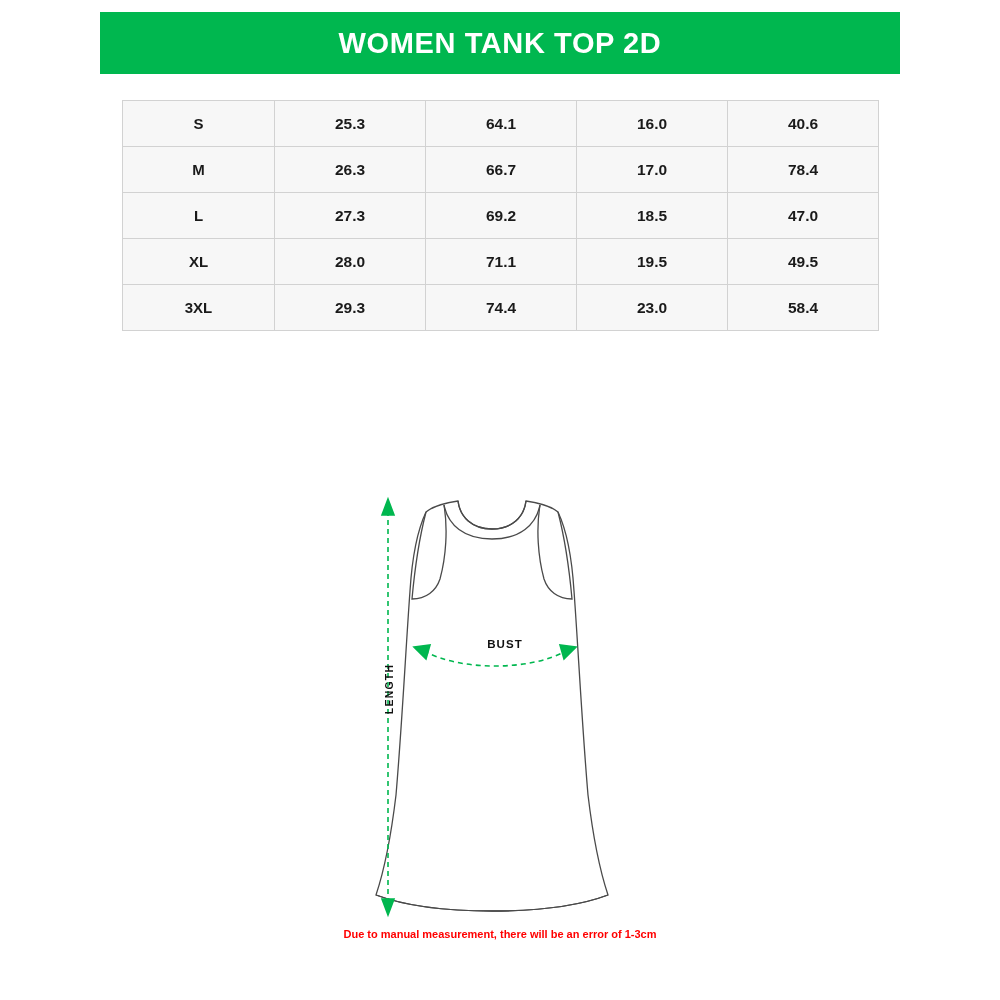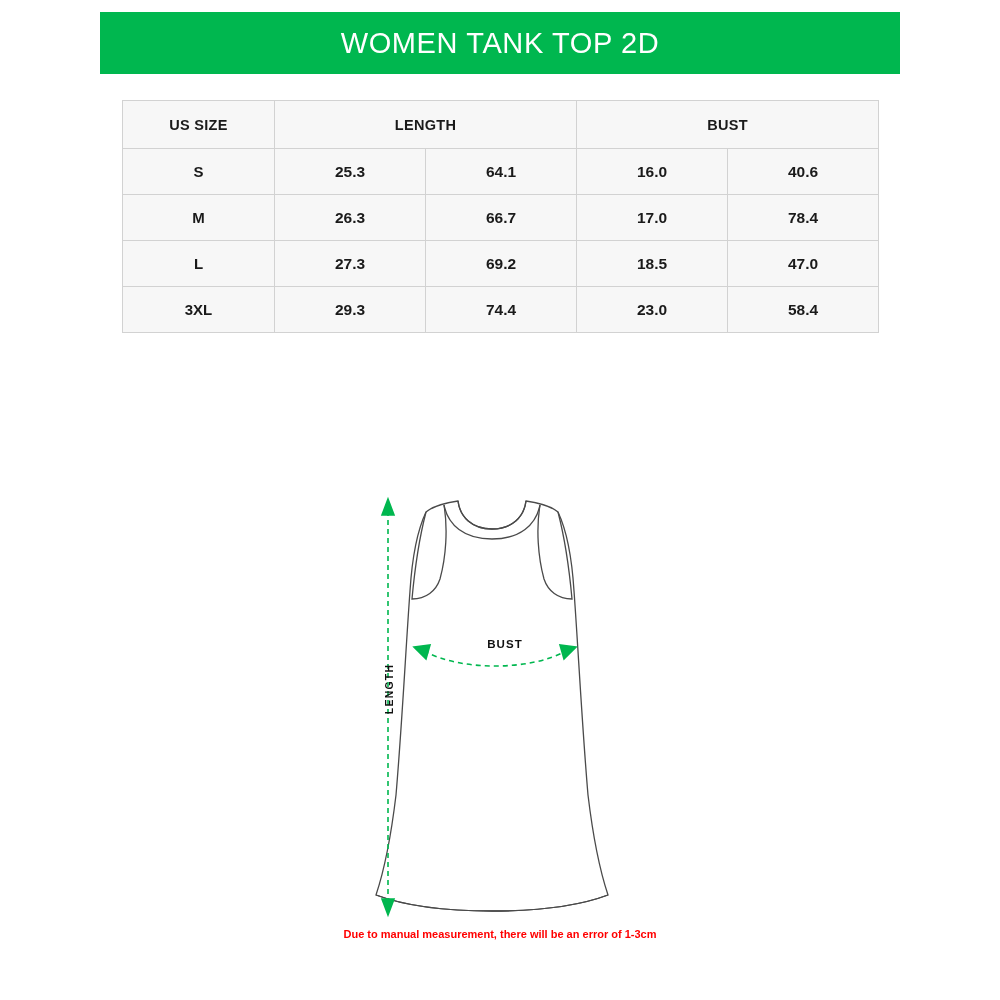--- a/index.html
+++ b/index.html
@@ -22,21 +22,21 @@
     left: 100px; top: 12px;
     width: 800px; height: 62px;
     background: #00b74f;
     display: flex;
     align-items: center;
     justify-content: center;
   }
   .header-title {
     color: #ffffff;
     font-size: 29px;
-    font-weight: normal;
+    font-weight: bold;
     letter-spacing: 0.6px;
     text-align: left;
     white-space: nowrap;
   }
 
   
   .table-wrap {
     position: absolute;
     left: 122px; top: 100px;
     width: 757px;
@@ -129,25 +129,20 @@
   <div class="table-wrap">
     <table class="size-table">
       <colgroup>
         <col class="col-size">
           <col class="col-val">
           <col class="col-val">
           <col class="col-val">
           <col class="col-val">
       </colgroup>
       <tbody>
-        <tr class="head-row">
-          <td>US SIZE</td>
-          <td colspan="2">LENGTH</td>
-          <td colspan="2">BUST</td>
-        </tr>
 
         <tr>
           <td class="size-label">S</td>
           <td class="value">25.3</td>
           <td class="value">64.1</td>
           <td class="value">16.0</td>
           <td class="value">40.6</td>
         </tr>
         <tr>
           <td class="size-label">M</td>
@@ -155,20 +150,27 @@
           <td class="value">66.7</td>
           <td class="value">17.0</td>
           <td class="value">78.4</td>
         </tr>
         <tr>
           <td class="size-label">L</td>
           <td class="value">27.3</td>
           <td class="value">69.2</td>
           <td class="value">18.5</td>
           <td class="value">47.0</td>
+        </tr>
+        <tr>
+          <td class="size-label">XL</td>
+          <td class="value">28.0</td>
+          <td class="value">71.1</td>
+          <td class="value">19.5</td>
+          <td class="value">49.5</td>
         </tr>
         <tr>
           <td class="size-label">3XL</td>
           <td class="value">29.3</td>
           <td class="value">74.4</td>
           <td class="value">23.0</td>
           <td class="value">58.4</td>
         </tr>
       </tbody>
     </table>

